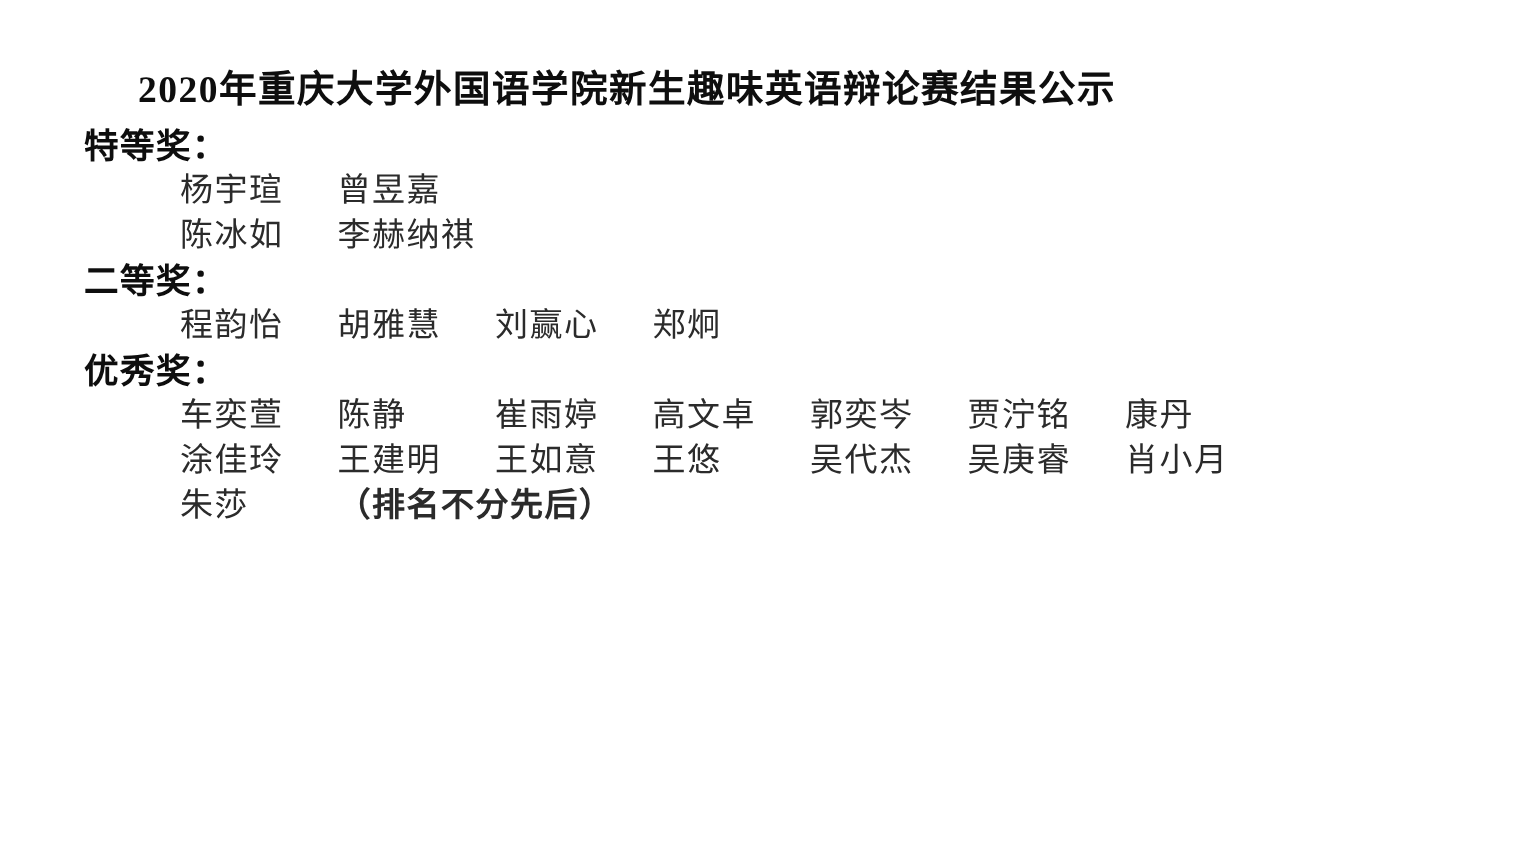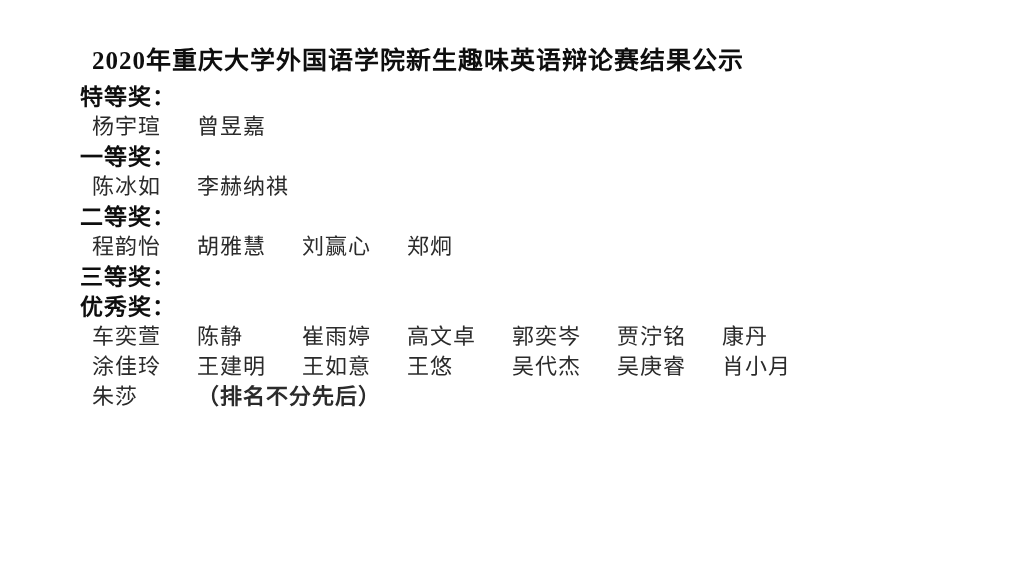--- a/index.html
+++ b/index.html
@@ -26,31 +26,31 @@
     margin: 0 16px 4px 92px;
     font-size: 25px;
     line-height: 34px;
     font-weight: bold;
     letter-spacing: 1px;
     color: #0e0e0e;
     white-space: nowrap;
     font-family: "Liberation Serif", serif;
   }
   .section-label {
-    margin-left: 80px;
+    margin-left: 56px;
     font-size: 23px;
     line-height: 30px;
     font-weight: bold;
     color: #0e0e0e;
     letter-spacing: 1px;
     font-family: "Liberation Sans", sans-serif;
     white-space: nowrap;
   }
   .name-row {
-    padding-left: 92px;
+    padding-left: 120px;
     font-size: 22px;
     line-height: 30px;
     white-space: nowrap;
     color: #2b2b2b;
   }
   .name-cell {
     display: inline-block;
     width: 105px;
     white-space: nowrap;
     vertical-align: top;
@@ -62,23 +62,21 @@
   }
 </style>
 </head>
 <body>
 
 <div class="page">
   <h1 class="doc-title">2020年重庆大学外国语学院新生趣味英语辩论赛结果公示</h1>
   <div id="sections">
       <div class="section-label">特等奖：</div>
       <div class="name-row"><span class="name-cell">杨宇瑄</span><span class="name-cell">曾昱嘉</span></div>
-      <div class="section-label">一等奖：</div>
       <div class="name-row"><span class="name-cell">陈冰如</span><span class="name-cell">李赫纳祺</span></div>
       <div class="section-label">二等奖：</div>
       <div class="name-row"><span class="name-cell">程韵怡</span><span class="name-cell">胡雅慧</span><span class="name-cell">刘赢心</span><span class="name-cell">郑炯</span></div>
-      <div class="section-label">三等奖：</div>
       <div class="section-label">优秀奖：</div>
       <div class="name-row"><span class="name-cell">车奕萱</span><span class="name-cell">陈静</span><span class="name-cell">崔雨婷</span><span class="name-cell">高文卓</span><span class="name-cell">郭奕岑</span><span class="name-cell">贾泞铭</span><span class="name-cell">康丹</span></div>
       <div class="name-row"><span class="name-cell">涂佳玲</span><span class="name-cell">王建明</span><span class="name-cell">王如意</span><span class="name-cell">王悠</span><span class="name-cell">吴代杰</span><span class="name-cell">吴庚睿</span><span class="name-cell">肖小月</span></div>
       <div class="name-row"><span class="name-cell">朱莎</span><span class="name-cell note">（排名不分先后）</span></div>
     </div>
 </div>
 
 </body></html>

